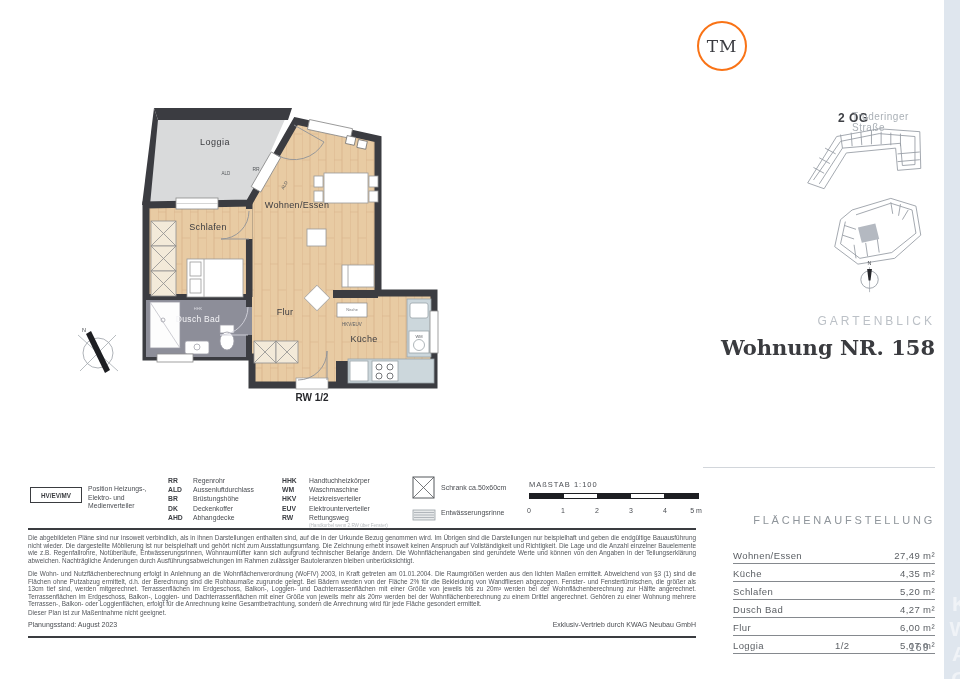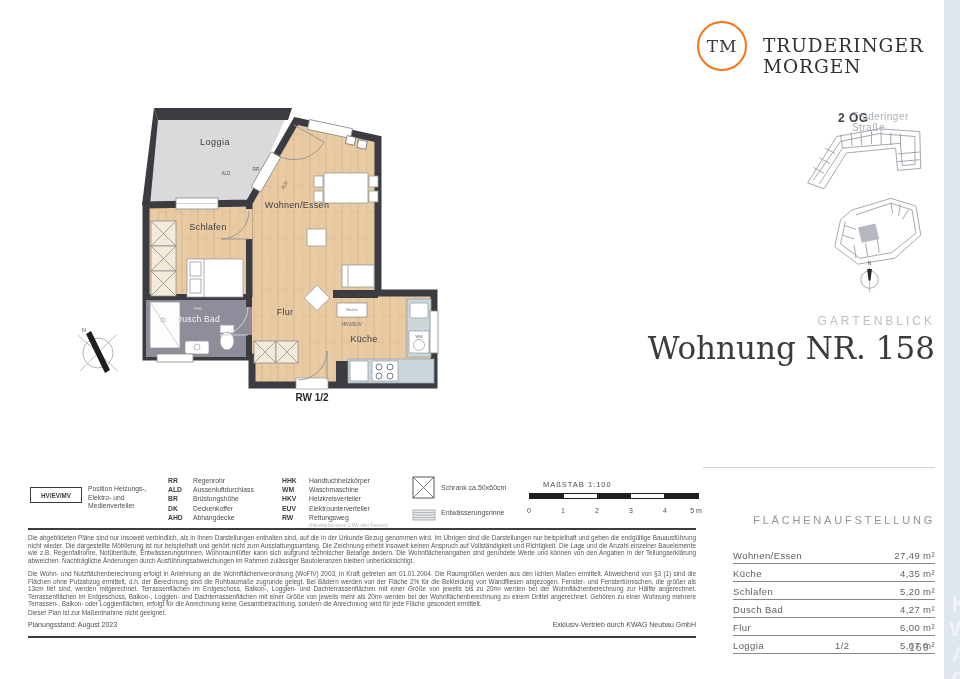--- a/index.html
+++ b/index.html
@@ -11,21 +11,21 @@
     display:flex;align-items:center;justify-content:center;font-family:"DejaVu Serif",serif;
     font-size:17px;letter-spacing:1px;color:#3a3b40;}
   .brand-name{left:763px;top:35px;font-family:"DejaVu Serif",serif;font-size:18.5px;color:#303135;letter-spacing:1px;}
   
   .sp-floor{left:814px;top:111px;font-size:12px;font-weight:bold;color:#3f4146;letter-spacing:.5px;margin-left:24px;}
   .sp-street{left:852px;top:111px;font-size:10px;color:#aab0b6;letter-spacing:.5px;}
   .siteplan{left:798px;top:122px;}
   
   .title-block{right:9px;top:314px;width:320px;text-align:right;}
   .project{font-size:12px;letter-spacing:3px;color:#bcc1c7;}
-  .apt-title{font-family:"DejaVu Serif",serif;font-size:31px;color:#3a3b3f;margin-top:2px;line-height:36px;}
+  .apt-title{font-family:"DejaVu Serif",serif;font-size:21px;color:#3a3b3f;margin-top:2px;line-height:36px;font-weight:bold;}
   .bauteil{font-size:12px;letter-spacing:3px;color:#9da3a9;margin-top:3px;}
   .details{font-size:13.5px;font-weight:bold;color:#3c4043;margin-top:16px;letter-spacing:.3px;}
   .right-divider{left:703px;top:467px;width:232px;height:1px;background:#d2d6db;}
   
   .flaeche-heading{right:9px;top:514px;font-size:11px;letter-spacing:2.8px;color:#8f959b;text-align:right;}
   .area-table{left:733px;top:546px;width:202px;}
   .area-row{display:flex;border-bottom:1px solid #85898e;padding:4px 0 2px 0;font-size:9.5px;color:#5b5f64;letter-spacing:.4px;}
   .area-row .lbl{flex:1;}
   .area-row .share{width:45px;}
   .area-row .val{width:55px;text-align:right;}
@@ -39,21 +39,21 @@
   .abbr-col2{left:282px;}
   .abbr-row{display:grid;}
   .abbr-col1 .abbr-row{grid-template-columns:25px auto;}
   .abbr-col2 .abbr-row{grid-template-columns:27px auto;}
   .abbr-code{font-weight:bold;color:#3c3e43;}
   .abbr-note{font-size:4.6px;color:#b5b9bd;margin-top:-1px;}
   .sym-schrank{left:412px;top:476px;}
   .sym-schrank-label{left:441px;top:484px;font-size:7px;color:#4a4d52;}
   .sym-rinne{left:412px;top:507px;}
   .sym-rinne-label{left:441px;top:509px;font-size:7px;color:#4a4d52;}
-  .scale-label{left:529px;top:480px;font-size:7.5px;letter-spacing:1px;color:#4a4d52;margin-left:14px;}
+  .scale-label{left:529px;top:480px;font-size:7.5px;letter-spacing:1px;color:#4a4d52;}
   .scale-bar{left:529px;top:493px;width:170px;height:6px;display:flex;border:1px solid #1d1e22;box-sizing:border-box;}
   .scale-seg{flex:1;}
   .seg-dark{background:#1d1e22;}
   .seg-light{background:#ffffff;}
   .scale-tick{position:absolute;top:507px;font-size:7px;color:#4a4d52;transform:translateX(-50%);}
   
   .rule1{left:28px;top:528px;width:668px;height:1.5px;background:#3a3c40;}
   .para{left:28px;width:668px;font-size:6.4px;line-height:7.5px;color:#54575c;text-align:justify;}
   .para1{top:534px;}
   .para2{top:570px;}
@@ -68,21 +68,20 @@
   
   .planwrap{left:30px;top:95px;}
   svg text{font-family:"Liberation Sans",sans-serif;}
 </style>
 </head>
 <body>
 
 <div class="page">
 
   <div class="abs logo-circle">TM</div>
-  <div class="abs brand-name">TRUDERINGER MORGEN</div>
 
   <div class="abs sp-floor">2 OG</div>
   <div class="abs sp-street">Truderinger Straße</div>
 
   <div class="abs siteplan">
     <svg width="145" height="175" viewBox="0 0 150 175">
       <g stroke="#969ca4" stroke-width="0.9" fill="none">
         <path d="M10,60 L40,12 L84,4 L126,7 L127,45 L103,47 L101,24 L50,29 L27,66 Z"></path>
         <path d="M16,57 L44,17 L84,9 L121,12 L121,41 L108,42 L106,19 L46,24 L22,61"></path>
         <line x1="46" y1="24" x2="44" y2="10"></line>

